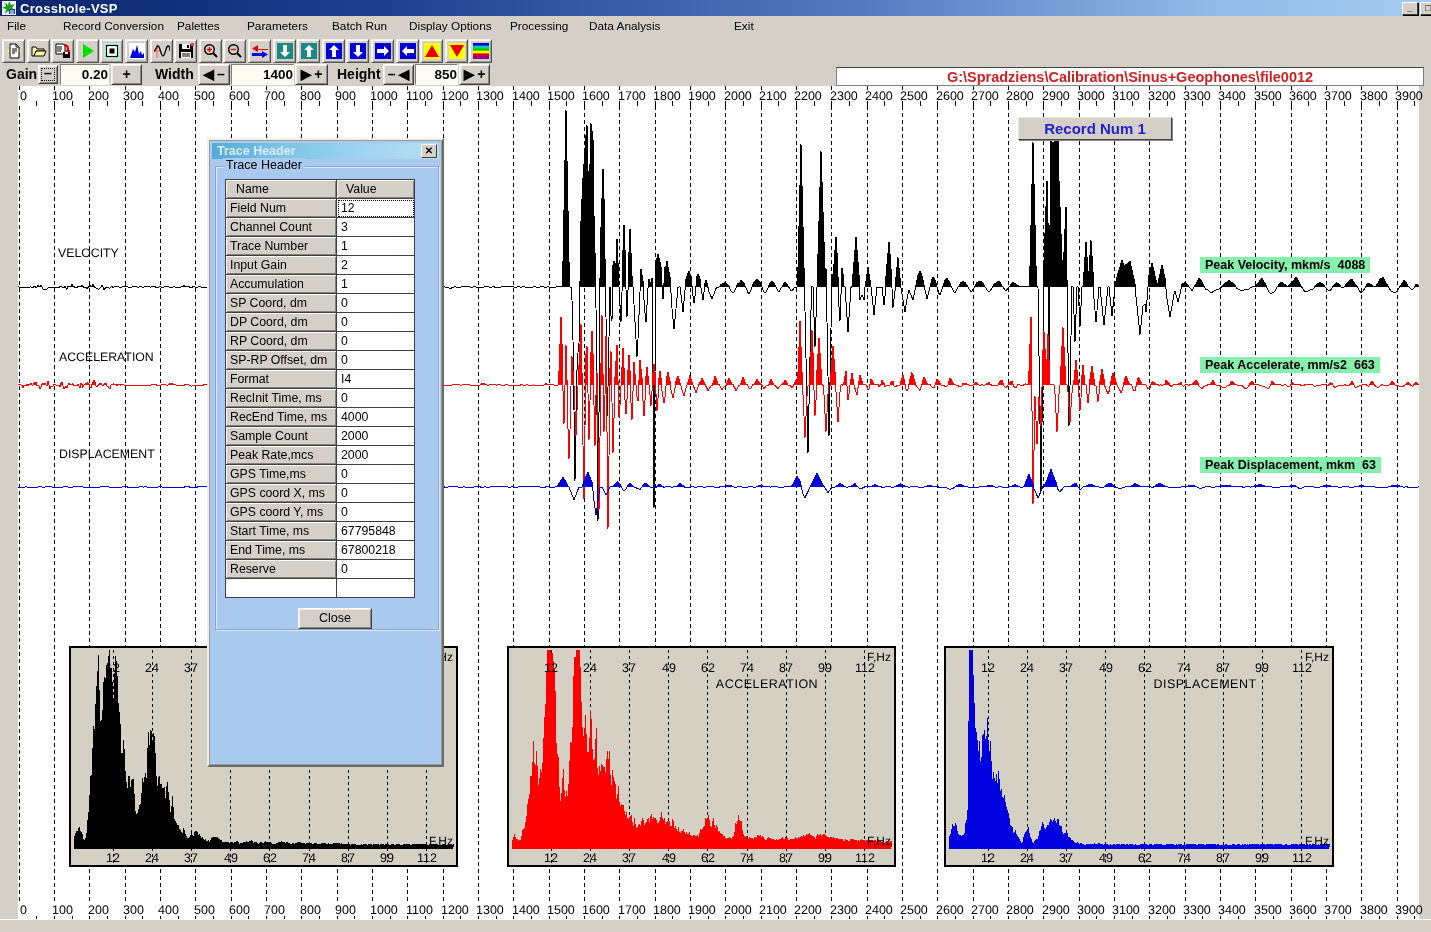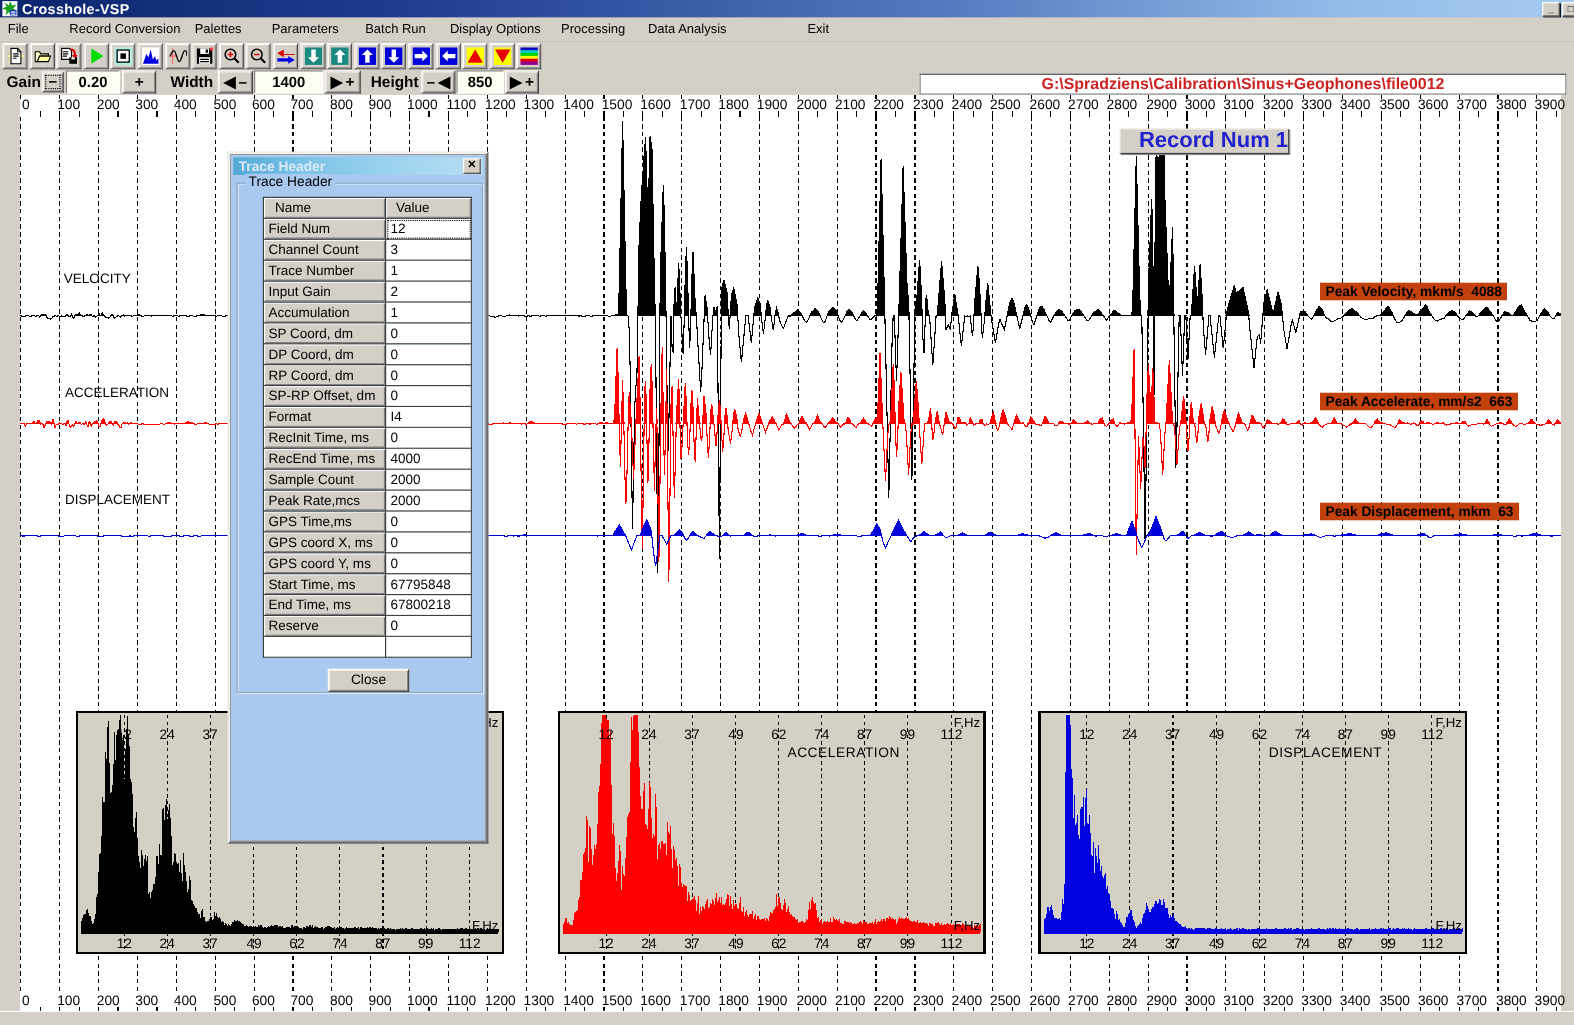--- a/index.html
+++ b/index.html
@@ -4,34 +4,34 @@
 html,body{width:1431px;height:932px;overflow:hidden;font-family:"Liberation Sans",sans-serif;background:#d4d0c8;position:relative}
 #title{position:absolute;left:0;top:0;width:1431px;height:16px;background:linear-gradient(90deg,#0b266e 0%,#1d3c8c 25%,#5579c0 60%,#93bbe8 85%,#a6cbf0 100%)}
 #title .cap{position:absolute;left:20px;top:1px;color:#fff;font-weight:bold;font-size:13px;letter-spacing:0.3px}
 .winbtn{position:absolute;top:2px;width:16px;height:13px;background:#d4d0c8;border:1px solid;border-color:#fff #404040 #404040 #fff;box-shadow:1px 1px 0 #000;font-size:9px;font-weight:bold;text-align:center;line-height:11px}
 #menu{position:absolute;left:0;top:16px;width:1431px;height:23px;background:#d4d0c8;font-size:11.8px;border-bottom:1px solid #808080;box-shadow:0 1px 0 #fff}
 #tb1{position:absolute;left:0;top:38px;width:1431px;height:26px;background:#d4d0c8}
 .tbtn{position:absolute;top:1px;width:23px;height:24px;background:#d4d0c8;border:1px solid;border-color:#f4f2ee #555 #555 #f4f2ee;box-shadow:inset 1px 1px 0 #fff, inset -1px -1px 0 #999}
 .tbtn svg{position:absolute;left:3px;top:3px}
 #tb2{position:absolute;left:0;top:64px;width:1431px;height:22px;background:#d4d0c8;font-size:14px;font-weight:bold}
 .lab2{position:absolute;top:2px}
-.fld{position:absolute;top:0;height:21px;background:#fdfcf2;border:1px solid;border-color:#808080 #fff #fff #808080;text-align:center;font-size:13.5px;font-weight:bold;line-height:19px}
+.fld{position:absolute;top:0;height:21px;background:#fdfcf2;border:1px solid;border-color:#808080 #fff #fff #808080;text-align:right;font-size:13.5px;font-weight:bold;line-height:19px}
 .b2{position:absolute;top:0;height:21px;background:#d4d0c8;border:1px solid;border-color:#fff #404040 #404040 #fff;box-shadow:inset 1px 1px 0 #f0eee8, inset -1px -1px 0 #888;text-align:center;font-weight:bold;font-size:14px;line-height:18px}
 #pathbox{position:absolute;left:836px;top:67px;width:588px;height:19px;background:#fff;border:1px solid #808080;border-top-color:#404040;text-align:center;color:#cc2222;font-size:14.5px;font-weight:bold;line-height:18px}
-#recnum{position:absolute;left:1018px;top:117px;width:154px;height:23px;background:#d4d0c8;border:1px solid;border-color:#e8e6e0 #404040 #404040 #e8e6e0;box-shadow:1px 1px 0 #888;text-align:right;color:#2222cc;font-size:20px;font-weight:bold;line-height:21px}
-.peak{position:absolute;height:16px;background:#c2410c;color:#000;font-size:12.5px;font-weight:bold;line-height:16px;padding:0 5px;white-space:nowrap}
+#recnum{position:absolute;left:1018px;top:117px;width:154px;height:23px;background:#d4d0c8;border:1px solid;border-color:#e8e6e0 #404040 #404040 #e8e6e0;box-shadow:1px 1px 0 #888;text-align:center;color:#2222cc;font-size:15px;font-weight:bold;line-height:21px}
+.peak{position:absolute;height:16px;background:#86efac;color:#000;font-size:12.5px;font-weight:bold;line-height:16px;padding:0 5px;white-space:nowrap}
 #statusbar{position:absolute;left:0;top:919px;width:1431px;height:13px;background:#d4d0c8;border-top:1px solid #fff}
 
 #dlg{position:absolute;left:207px;top:138px;width:237px;height:629px;background:#aac9ee;border:2px solid;border-color:#f0efeb #6a6a66 #6a6a66 #f0efeb;box-shadow:0 0 0 1px #9c9a94 inset}
 #dlgtitle{position:absolute;left:3px;top:3px;width:227px;height:16px;background:linear-gradient(90deg,#54aad6 0%,#7cc4e6 30%,#a2d5f0 70%,#b9def4 100%)}
 #dlgtitle .t{position:absolute;left:5px;top:1px;font-size:12.5px;font-weight:bold;color:#dceaf6}
 #dlgx{position:absolute;right:2px;top:1px;width:16px;height:14px;background:#d4d0c8;border:1px solid;border-color:#fff #404040 #404040 #fff;font-size:10px;font-weight:bold;text-align:center;line-height:12px;color:#000}
 #grpbox{position:absolute;left:6px;top:26px;width:224px;height:464px;border:1px solid #90a8c0;box-shadow:1px 1px 0 #d8e8f8, inset 1px 1px 0 #d8e8f8}
 #grplab{position:absolute;left:14px;top:18px;background:#aac9ee;padding:0 3px;font-size:12.5px}
-#dlgtable{position:absolute;left:30px;top:39px;border-collapse:collapse;background:#0369a1}
+#dlgtable{position:absolute;left:16px;top:39px;border-collapse:collapse;background:#4d7c0f}
 #dlgtable td{border:1px solid #404040;font-size:12.3px;height:18px;line-height:18px;padding:0 0 0 4px;white-space:nowrap}
 #dlgtable .nc{background:#d4d0c8;width:111px;box-shadow:inset 1px 1px 0 #fff, inset -1px -1px 0 #808080}
 #dlgtable .vh{background:#d4d0c8;width:78px;box-shadow:inset 1px 1px 0 #fff, inset -1px -1px 0 #808080}
 #dlgtable .vc{background:#fff}
 #dlgtable .sel{outline:1px dotted #000;outline-offset:-2px}
 #dlgtable .ec{background:#fff;border-top:1px solid #404040}
 #closebtn{position:absolute;left:89px;top:468px;width:74px;height:21px;background:#d4d0c8;border:1px solid;border-color:#fff #404040 #404040 #fff;box-shadow:inset 1px 1px 0 #f0eee8, inset -1px -1px 0 #888;text-align:center;font-size:12.5px;line-height:19px}
 </style></head><body>
 <svg width="1431" height="932" viewBox="0 0 1431 932" style="position:absolute;left:0;top:0" shape-rendering="crispEdges" text-rendering="geometricPrecision" font-family="Liberation Sans, sans-serif">
     <rect x="0" y="86" width="1431" height="833" fill="#d4d0c8"></rect>

